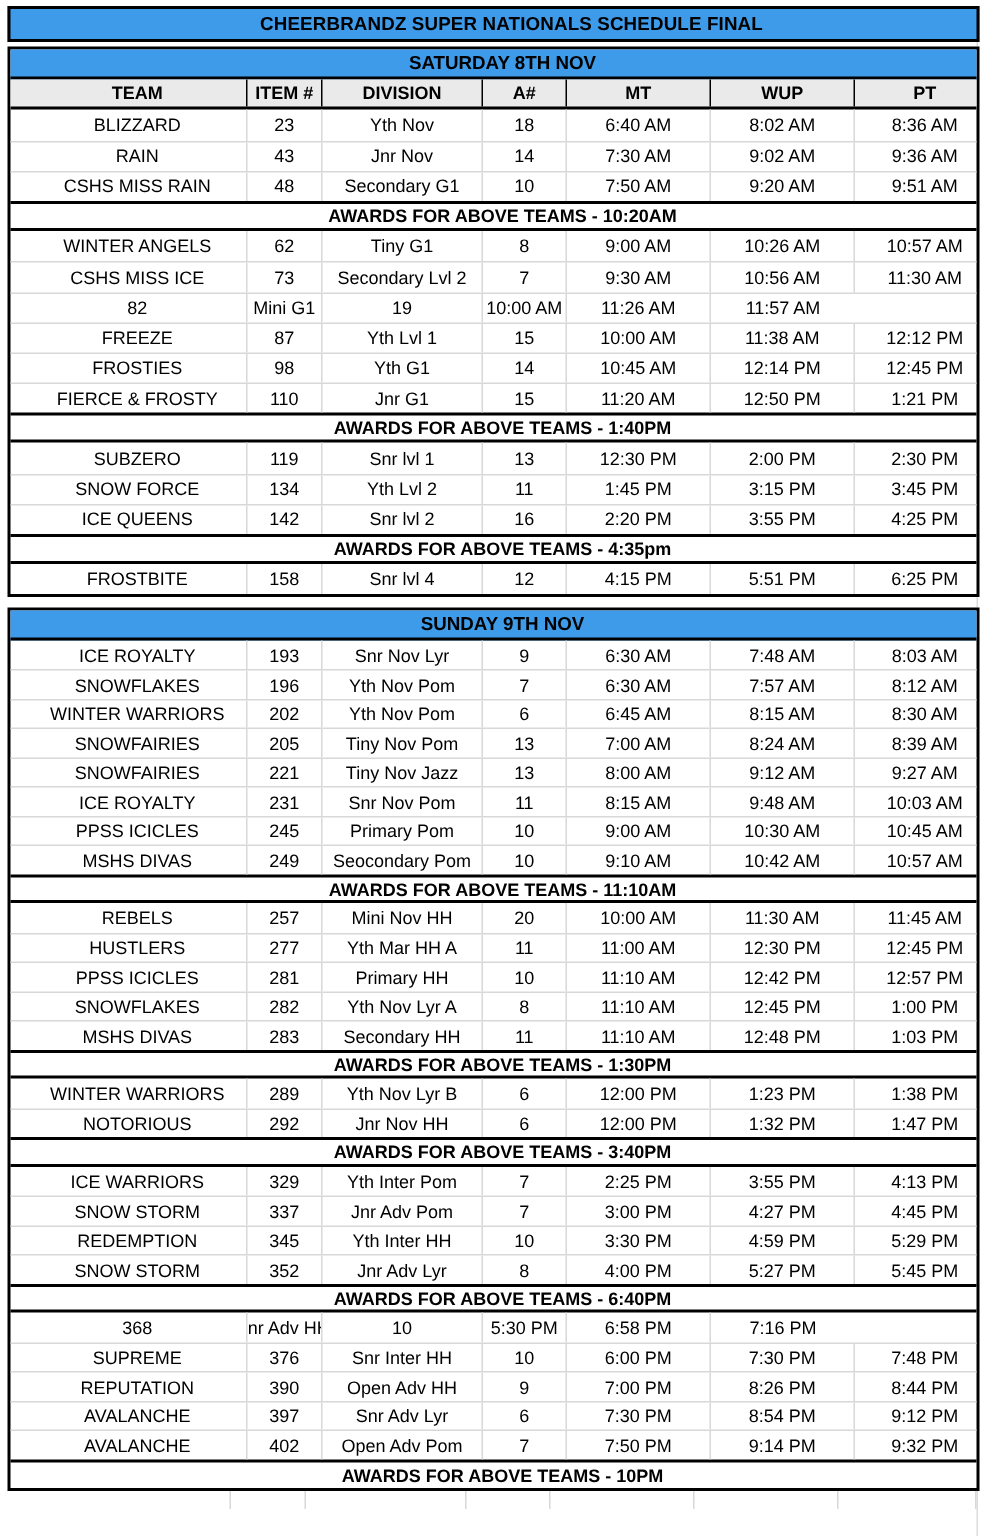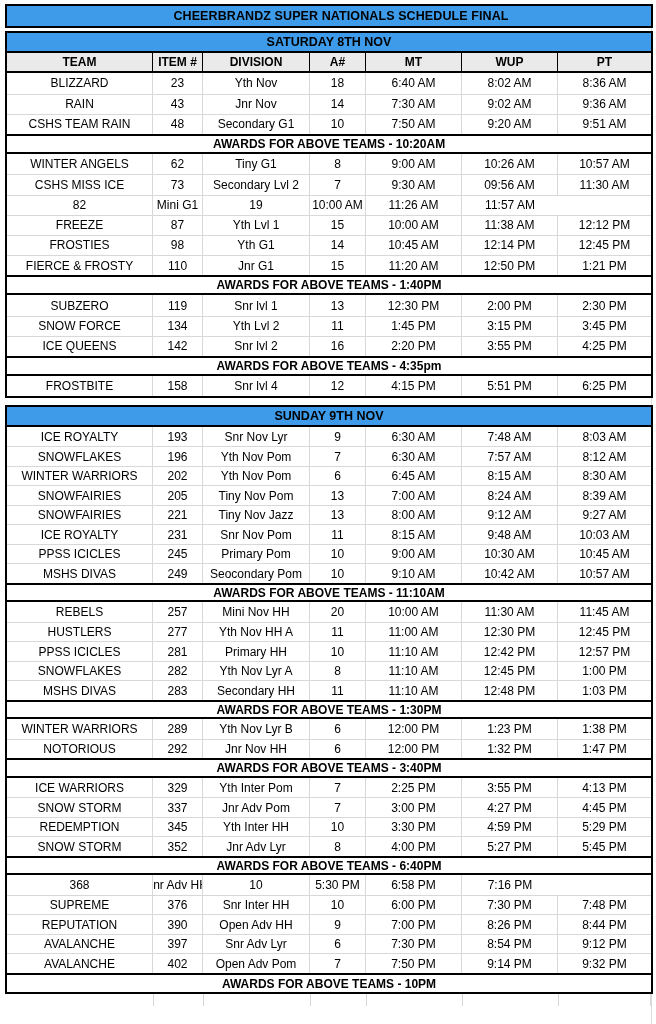--- a/index.html
+++ b/index.html
@@ -51,20 +51,21 @@
     width: 648px;
     border: 2px solid #000;
     background: #fff;
   }
   .section-box.sat { --rh: 20.2px; margin-bottom: 7px; }
   .section-box.sun { --rh: 19.5px; }
   .row {
     box-sizing: border-box;
     height: var(--rh);
     font-size: 12px;
+    padding-left: 12px;
   }
   .grid-row {
     display: grid;
     grid-template-columns: 146px 50px 107px 56px 96px 96px 93px;
   }
   .cell {
     box-sizing: border-box;
     display: flex;
     align-items: center;
     justify-content: center;
@@ -151,21 +152,21 @@
         <div class="row grid-row team-row">
           <div class="cell">RAIN</div>
           <div class="cell">43</div>
           <div class="cell">Jnr Nov</div>
           <div class="cell">14</div>
           <div class="cell">7:30 AM</div>
           <div class="cell">9:02 AM</div>
           <div class="cell">9:36 AM</div>
         </div>
         <div class="row grid-row team-row">
-          <div class="cell">CSHS TEAM RAIN</div>
+          <div class="cell">CSHS MISS RAIN</div>
           <div class="cell">48</div>
           <div class="cell">Secondary G1</div>
           <div class="cell">10</div>
           <div class="cell">7:50 AM</div>
           <div class="cell">9:20 AM</div>
           <div class="cell">9:51 AM</div>
         </div>
         <div class="row awards-row">AWARDS FOR ABOVE TEAMS - 10:20AM</div>
         <div class="row grid-row team-row">
           <div class="cell">WINTER ANGELS</div>
@@ -175,21 +176,21 @@
           <div class="cell">9:00 AM</div>
           <div class="cell">10:26 AM</div>
           <div class="cell">10:57 AM</div>
         </div>
         <div class="row grid-row team-row">
           <div class="cell">CSHS MISS ICE</div>
           <div class="cell">73</div>
           <div class="cell">Secondary Lvl 2</div>
           <div class="cell">7</div>
           <div class="cell">9:30 AM</div>
-          <div class="cell">09:56 AM</div>
+          <div class="cell">10:56 AM</div>
           <div class="cell">11:30 AM</div>
         </div>
         <div class="row grid-row team-row">
           <div class="cell">82</div>
           <div class="cell">Mini G1</div>
           <div class="cell">19</div>
           <div class="cell">10:00 AM</div>
           <div class="cell">11:26 AM</div>
           <div class="cell">11:57 AM</div>
         </div>
@@ -339,21 +340,21 @@
           <div class="cell">257</div>
           <div class="cell">Mini Nov HH</div>
           <div class="cell">20</div>
           <div class="cell">10:00 AM</div>
           <div class="cell">11:30 AM</div>
           <div class="cell">11:45 AM</div>
         </div>
         <div class="row grid-row team-row">
           <div class="cell">HUSTLERS</div>
           <div class="cell">277</div>
-          <div class="cell">Yth Nov HH A</div>
+          <div class="cell">Yth Mar HH A</div>
           <div class="cell">11</div>
           <div class="cell">11:00 AM</div>
           <div class="cell">12:30 PM</div>
           <div class="cell">12:45 PM</div>
         </div>
         <div class="row grid-row team-row">
           <div class="cell">PPSS ICICLES</div>
           <div class="cell">281</div>
           <div class="cell">Primary HH</div>
           <div class="cell">10</div>

